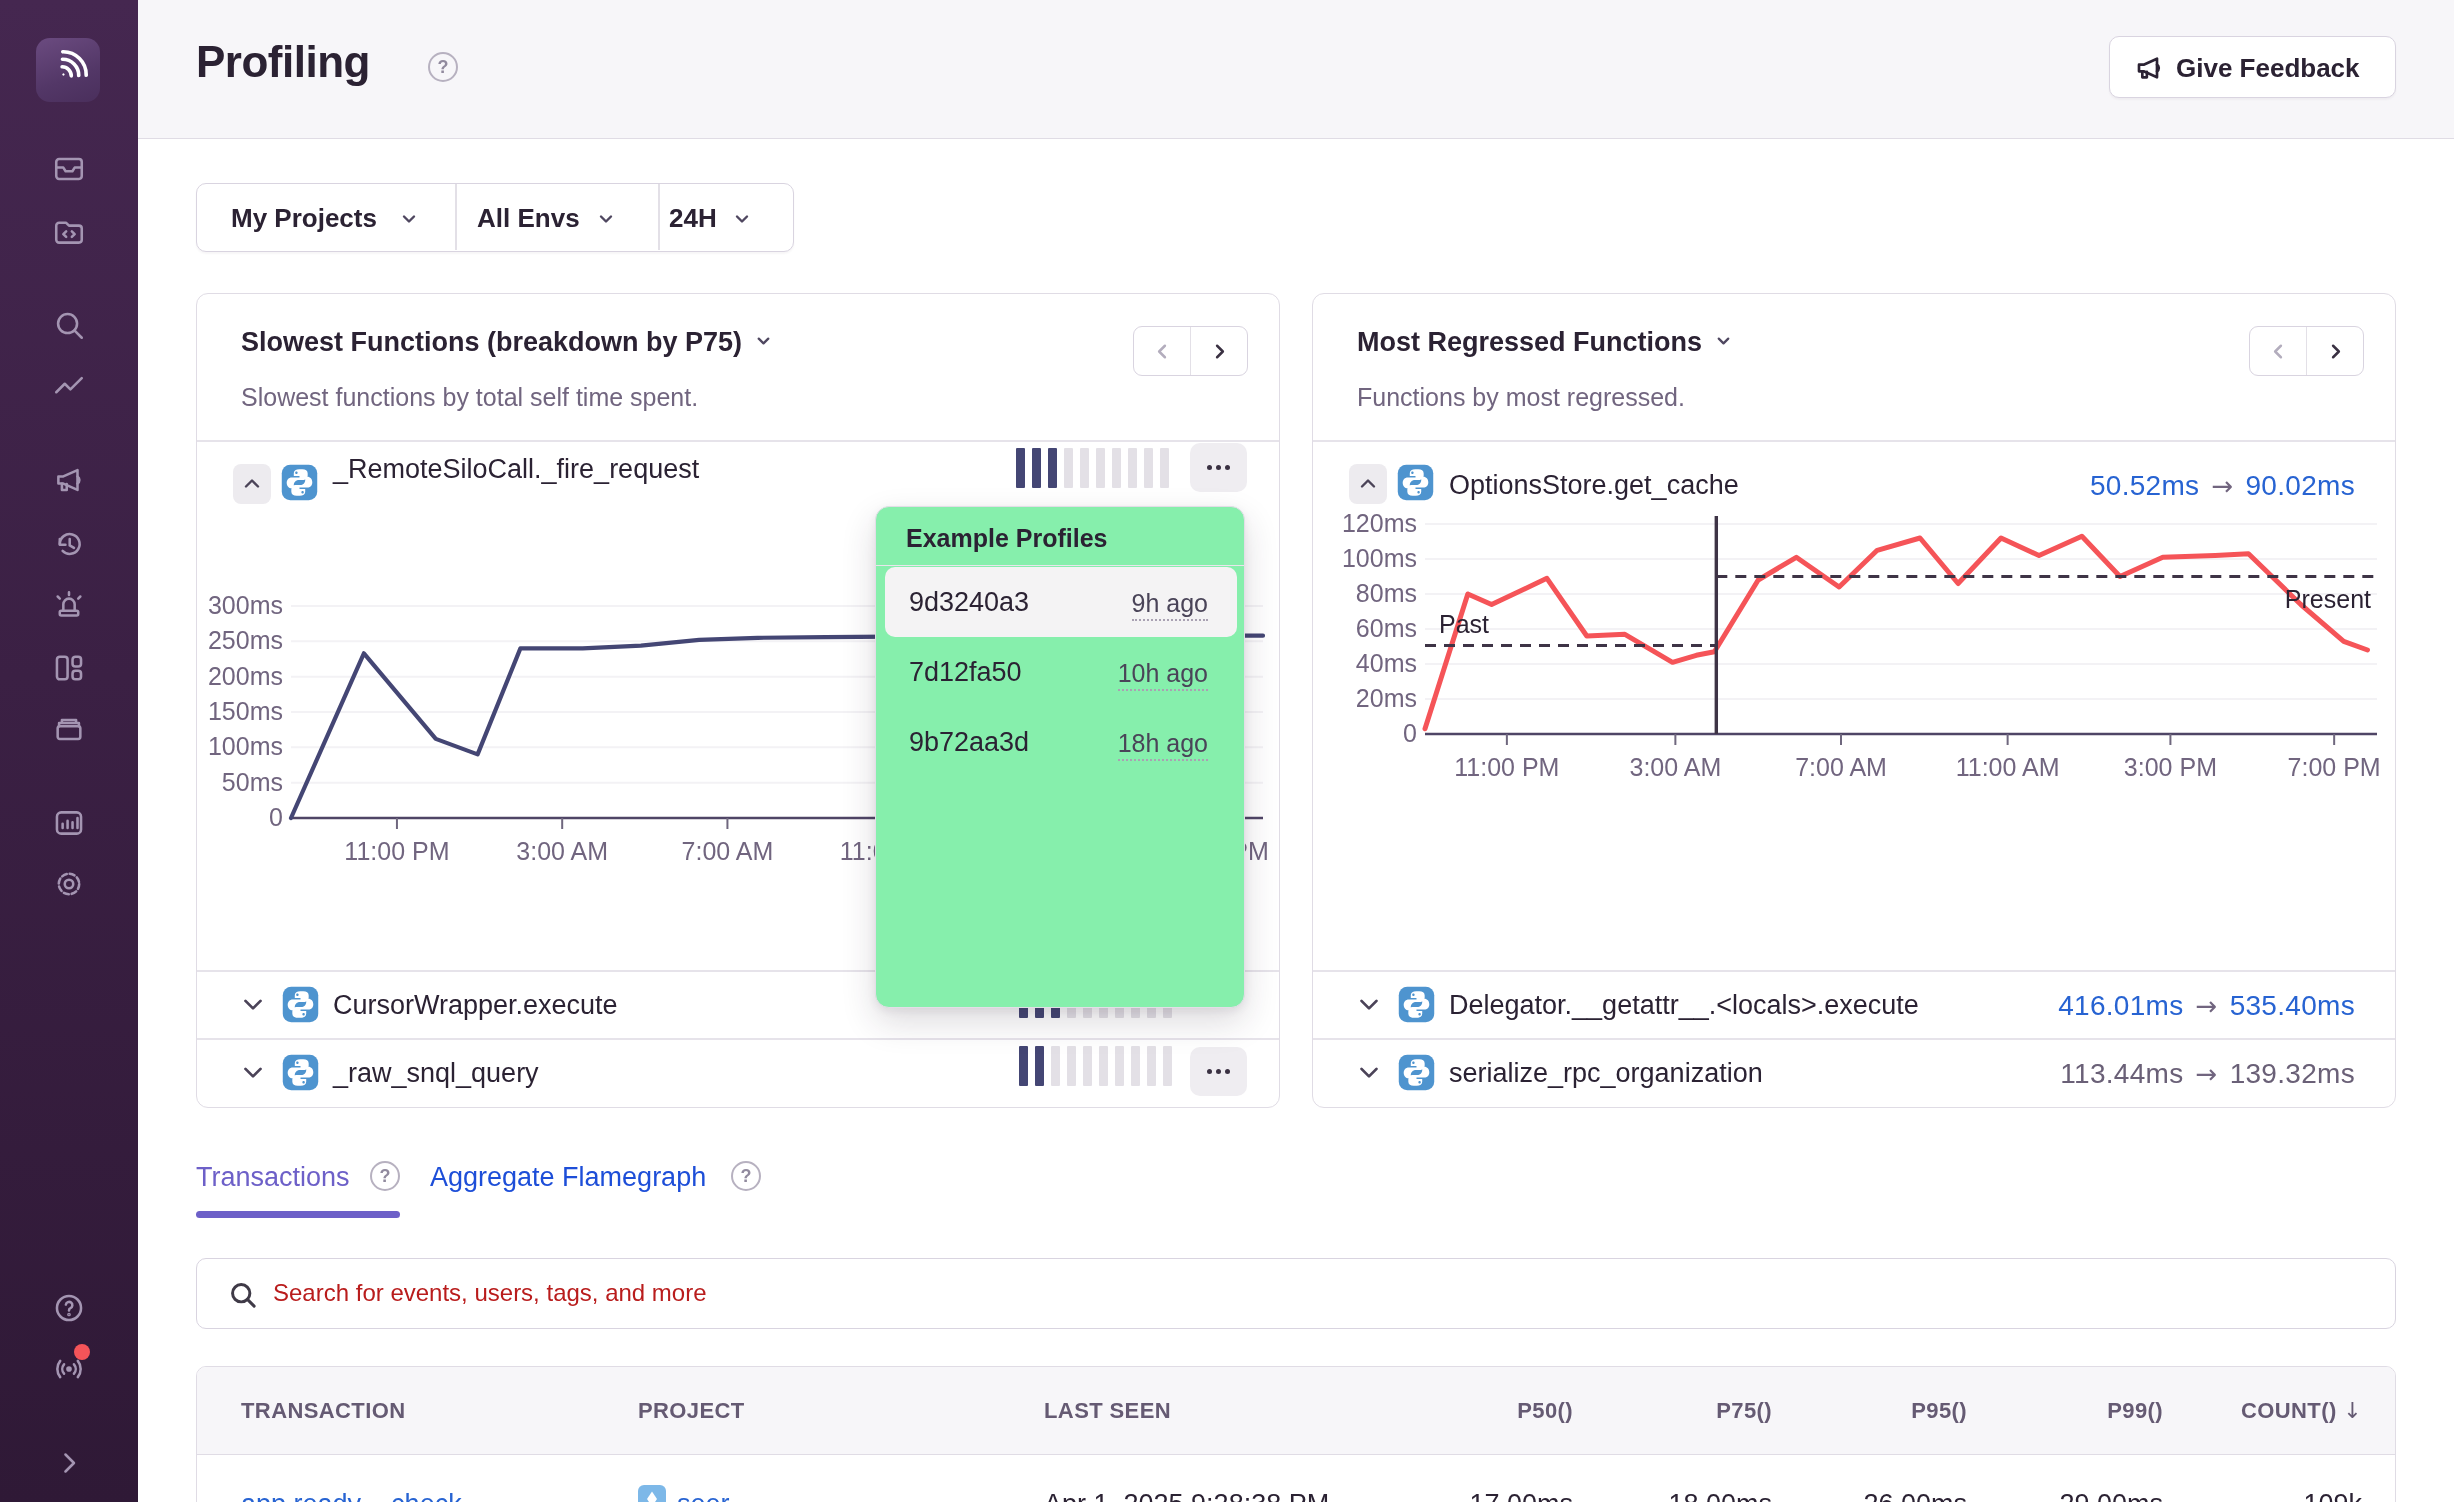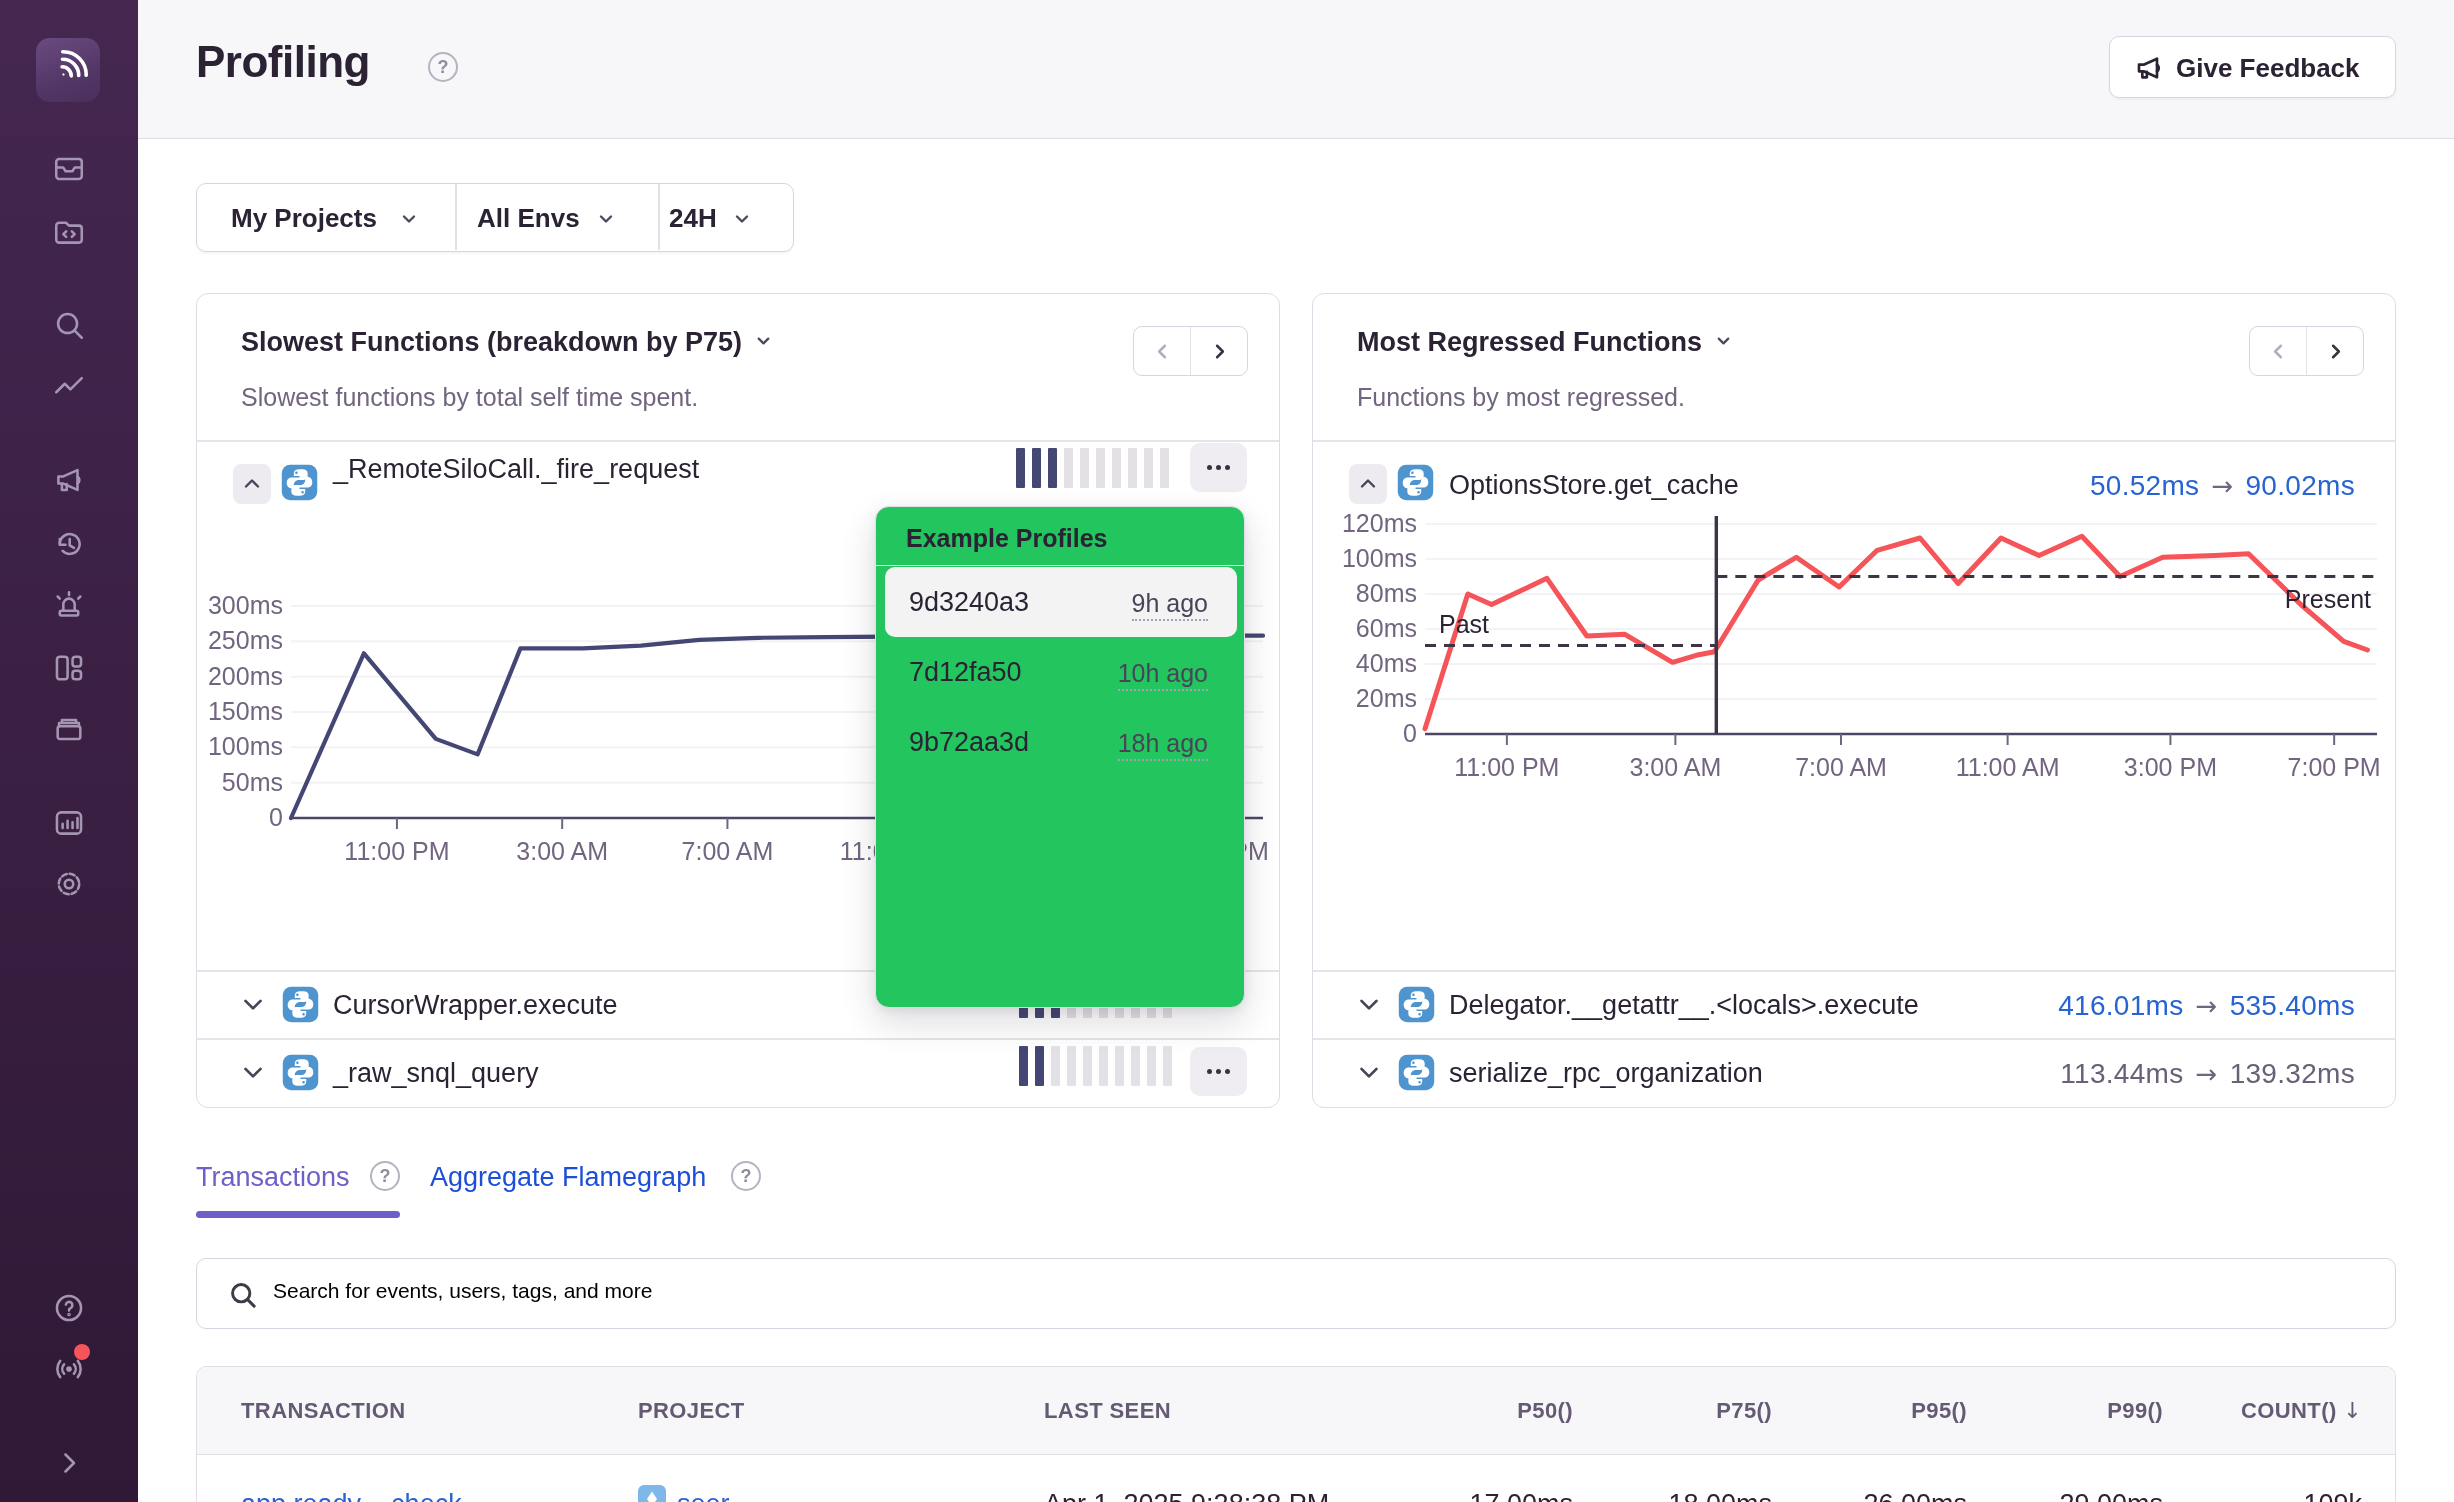--- a/index.html
+++ b/index.html
@@ -67,41 +67,41 @@
   .dots-btn { position:absolute; width:57px; height:49px; background:#efedf1; border-radius:10px; }
   .dots-btn i { position:absolute; top:22px; width:5px; height:5px; border-radius:50%; background:#3a3142; }
   .dots-btn i:nth-child(1){ left:17px; } .dots-btn i:nth-child(2){ left:26px; } .dots-btn i:nth-child(3){ left:35px; }
   .metric { position:absolute; right:40px; font-size:28px; letter-spacing:.3px; white-space:nowrap; }
   .metric .arr { color:#71657f; padding:0 12px; font-family:"DejaVu Sans",sans-serif; font-size:26px; }
   .metric.blue b { color:#2763d2; font-weight:400;text-align:center; }
   .metric.gray b { color:#6a6077; font-weight:400; }
   .chart-svg { position:absolute; left:0; top:0; pointer-events:none; }
 
   
-  #profile-dropdown { left:875px; top:506px; width:370px; height:502px; background:#22c55e;
+  #profile-dropdown { left:875px; top:506px; width:370px; height:502px; background:#86efac;
     border:1px solid #e2dee7; border-radius:14px; z-index:50;
     box-shadow:0 14px 34px rgba(43,34,51,.16), 0 3px 8px rgba(43,34,51,.07); }
   #profile-dropdown h3 { position:absolute; left:30px; top:17px; font-size:25px; font-weight:700; color:#2b2233; }
   #pd-divider { position:absolute; left:0; top:58px; width:100%; height:1px; background:#e9e6ec; }
   #profile-list { position:absolute; left:9px; top:60px; width:352px; }
   .p-item { position:relative; height:70px; border-radius:10px; }
   .p-item.sel { background:#f4f3f4; }
   .p-id { position:absolute; left:24px; top:20px; font-size:27px; color:#2b2233; }
   .p-age { position:absolute; right:29px; top:22px; font-size:25px; color:#4a4458;
     border-bottom:2px dotted #a9a1b2; padding-bottom:1px; }
 
   
   .tab-label { position:absolute; top:1162px; font-size:27px; }
   #tab-underline { left:196px; top:1211px; width:204px; height:7px; border-radius:4px; }
   
   #search-bar { left:196px; top:1258px; width:2200px; height:71px; background:#fff;
     border:1.5px solid #d9d4e0; border-radius:10px; }
   #search-bar svg { position:absolute; left:30px; top:20px; width:31px; height:31px;
     stroke:#3f3a47; fill:none; stroke-width:2.3; stroke-linecap:round; }
-  #search-placeholder { position:absolute; left:76px; top:20px; font-size:21px; color:#000000; }
+  #search-placeholder { position:absolute; left:76px; top:20px; font-size:24px; color:#b91c1c; }
 
   
   #tx-table { left:196px; top:1366px; width:2200px; height:200px; background:#fff;
     border:1.5px solid #e0dce5; border-radius:10px 10px 0 0; overflow:hidden; }
   #tx-head { position:absolute; left:0; top:0; width:100%; height:88px; background:#f7f6f9;
     border-bottom:1.5px solid #e0dce5; }
   .th { position:absolute; top:31px; font-size:22px; font-weight:700; color:#655a73; letter-spacing:.4px; }
   .td { position:absolute; top:34px; font-size:27px; color:#2b2233; white-space:nowrap; }
   .td.link { color:#2763d2; }
   #tx-row { position:absolute; left:0; top:88px; width:100%; height:110px; background:#fff; }

